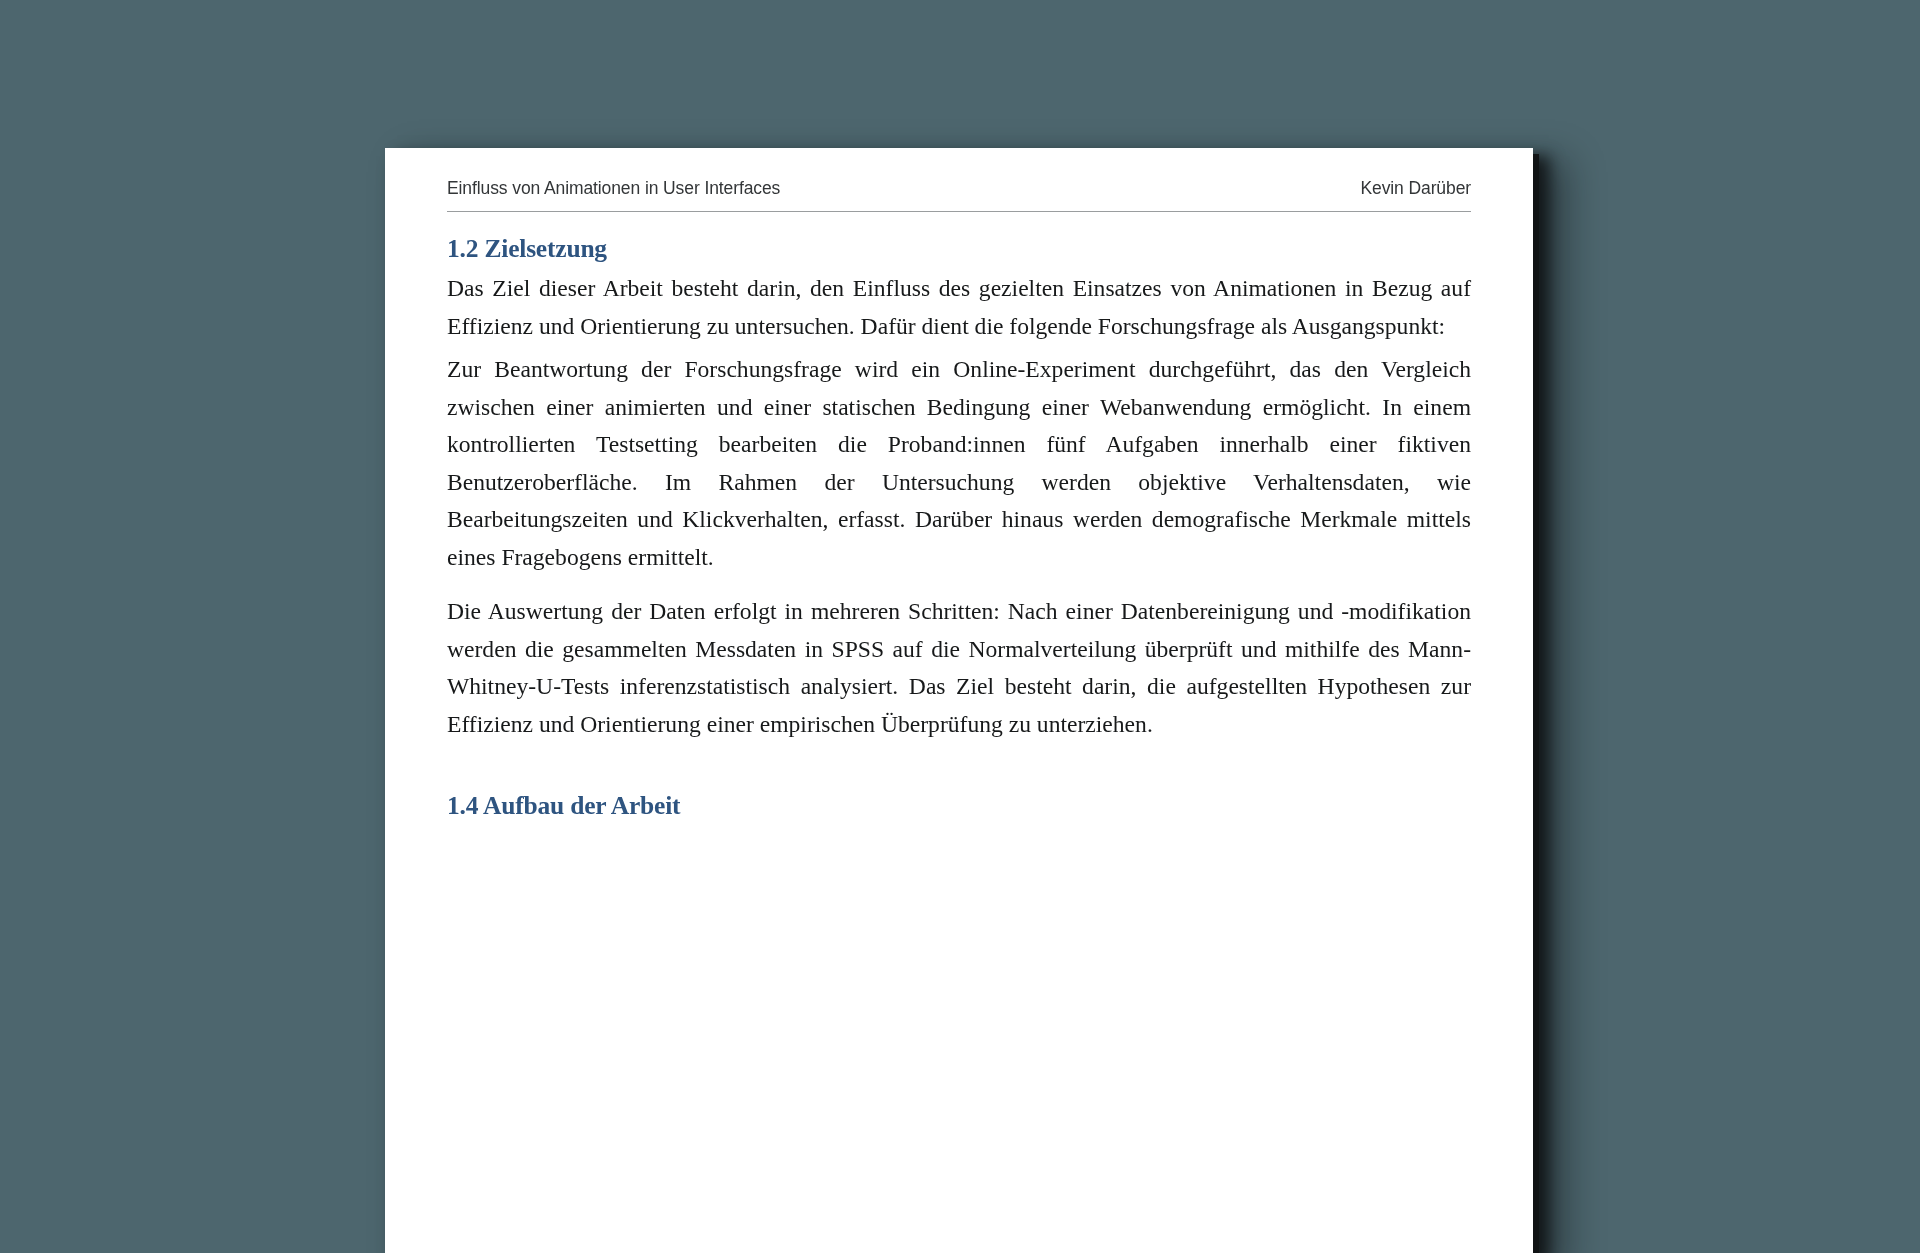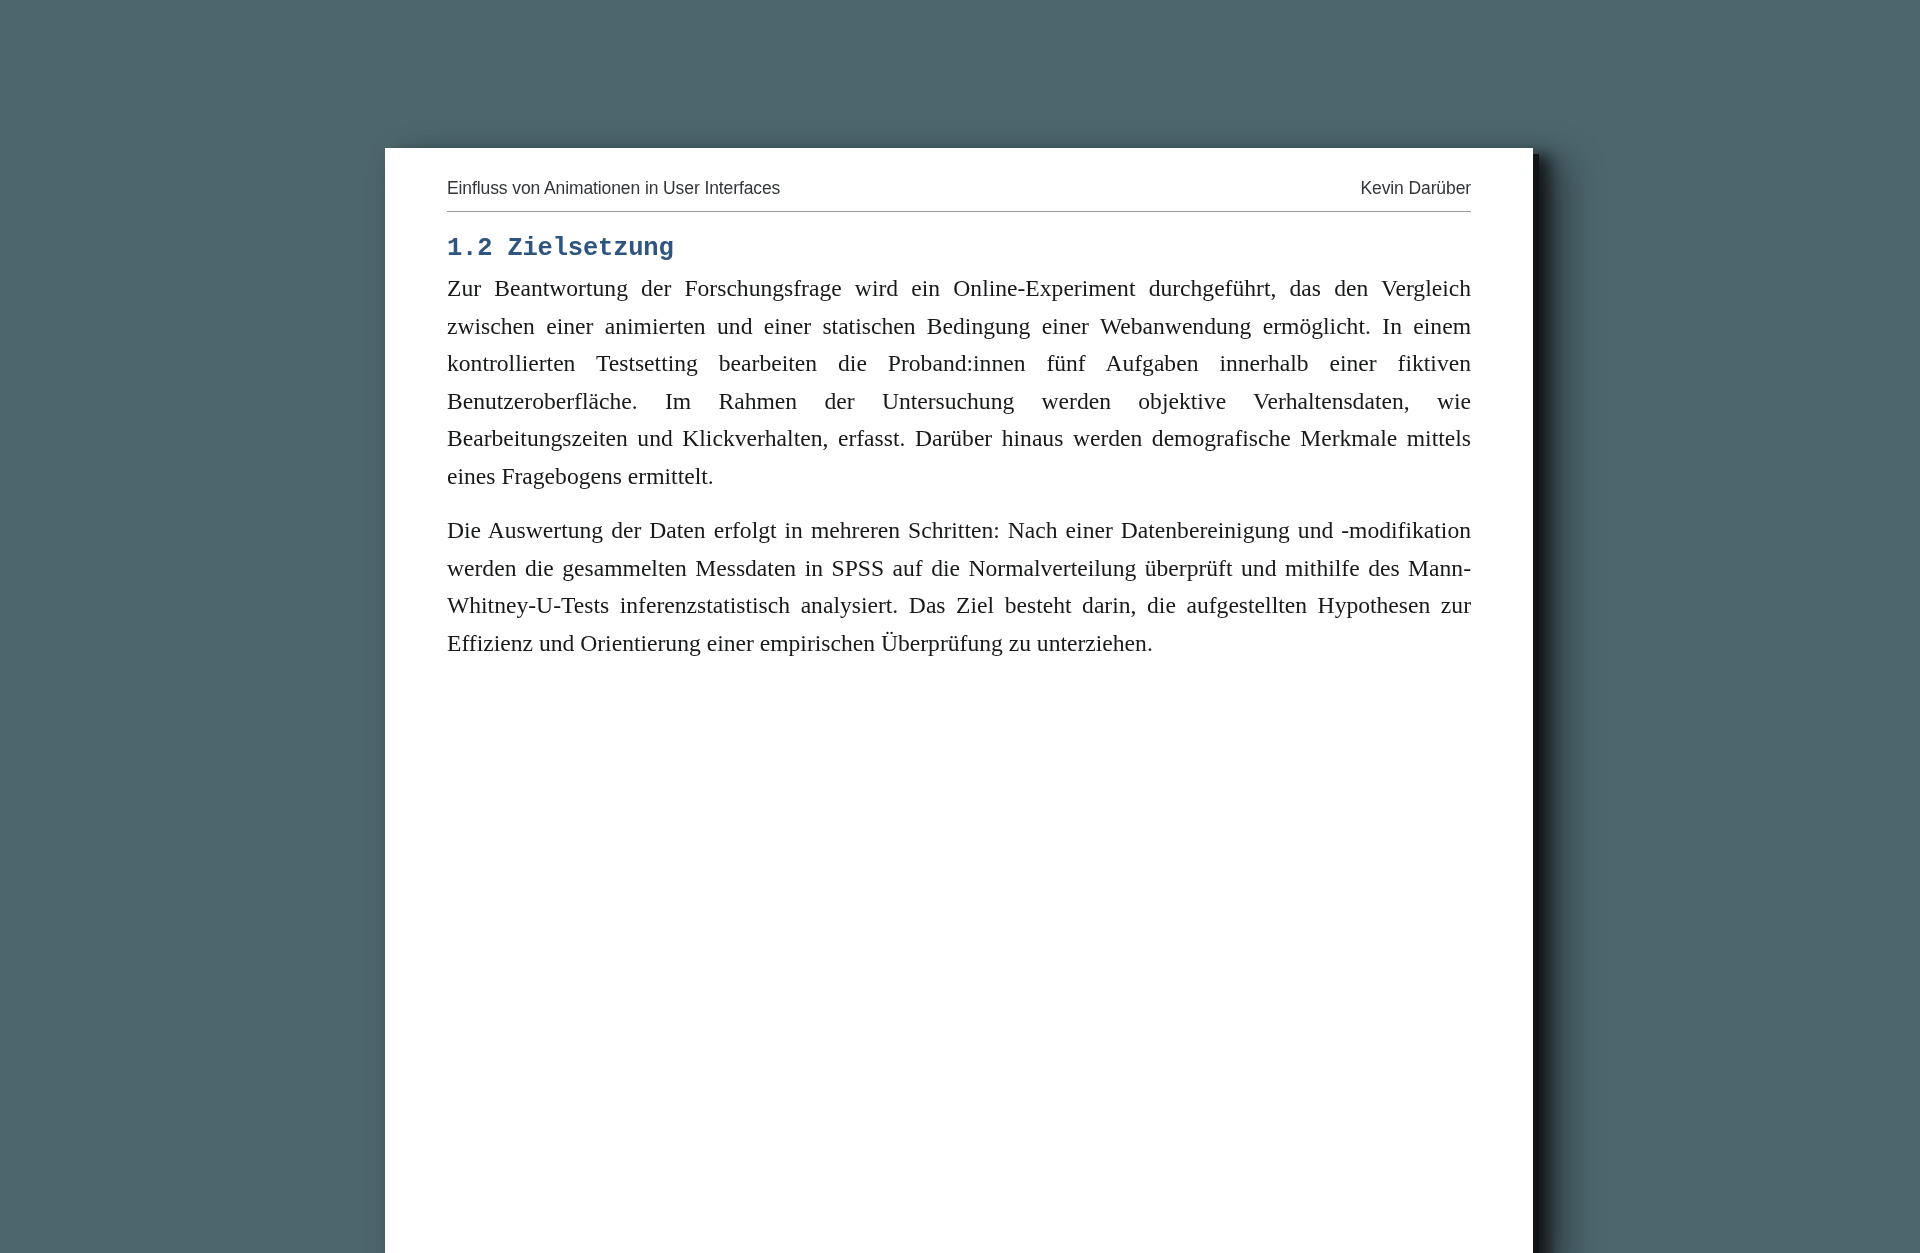--- a/index.html
+++ b/index.html
@@ -55,21 +55,21 @@
 
   
   #content {
     position: absolute;
     left: 62px;
     top: 86px;
     width: 1024px;
   }
 
   h2.sec-heading {
-    font-family: Liberation Mono, monospace;
+    font-family: Liberation Serif, serif;
     font-weight: bold;
     font-size: 25.5px;
     color: #2e5480;
     margin: 0;
     padding: 0;
     letter-spacing: -0.2px;
     line-height: 1.18;
   }
   h2.sec-heading.gap-before {
     margin-top: 48px;
@@ -103,19 +103,21 @@
 
   <div id="running-header">
     <span>Einfluss von Animationen in User Interfaces</span>
     <span>Kevin Darüber</span>
   </div>
   <div id="header-rule"></div>
 
   <div id="content">
 
     <h2 class="sec-heading">1.2 Zielsetzung</h2>
+    <p class="body">Das Ziel dieser Arbeit besteht darin, den Einfluss des gezielten Einsatzes von Animationen in Bezug auf Effizienz und Orientierung zu untersuchen. Dafür dient die folgende Forschungsfrage als Ausgangspunkt:</p>
 
     <p class="body">Zur Beantwortung der Forschungsfrage wird ein Online-Experiment durchgeführt, das den Vergleich zwischen einer animierten und einer statischen Bedingung einer Webanwendung ermöglicht. In einem kontrollierten Testsetting bearbeiten die Proband:innen fünf Aufgaben innerhalb einer fiktiven Benutzeroberfläche. Im Rahmen der Untersuchung werden objektive Verhaltensdaten, wie Bearbeitungszeiten und Klickverhalten, erfasst. Darüber hinaus werden demografische Merkmale mittels eines Fragebogens ermittelt.</p>
     <p class="body para-gap">Die Auswertung der Daten erfolgt in mehreren Schritten: Nach einer Datenbereinigung und -modifikation werden die gesammelten Messdaten in SPSS auf die Normalverteilung überprüft und mithilfe des Mann-Whitney-U-Tests inferenzstatistisch analysiert. Das Ziel besteht darin, die aufgestellten Hypothesen zur Effizienz und Orientierung einer empirischen Überprüfung zu unterziehen.</p>
 
+    <h2 class="sec-heading gap-before">1.4 Aufbau der Arbeit</h2>
 
   </div>
 </div>
 
 </body></html>

